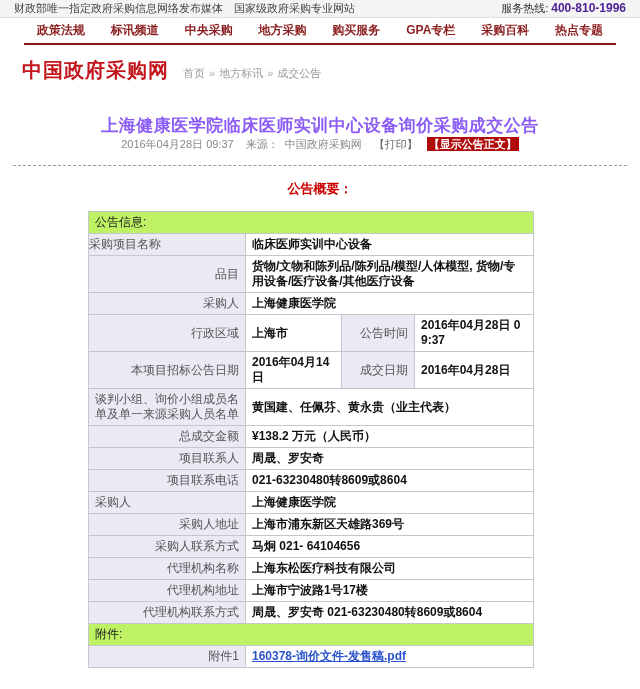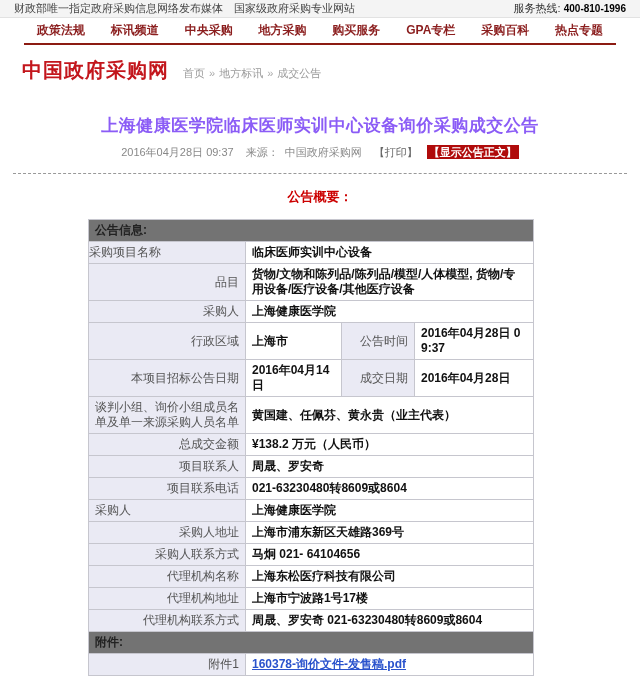--- a/index.html
+++ b/index.html
@@ -20,21 +20,21 @@
     font-family:"Liberation Sans","DejaVu Sans",sans-serif;
     color:#222;position:relative;
   }
   
   .topbar{
     height:18px;background:#f4f4f4;border-bottom:1px solid #e2e2e2;
     display:flex;align-items:center;justify-content:space-between;
     padding:0 14px;font-size:11px;color:#444;
   }
   .topbar .hotline{color:#333;}
-  .topbar .hotline b{font-size:10px;color:#000000;}
+  .topbar .hotline b{font-size:12px;color:#4c1d95;}
   
   .navwrap{margin:0 24px;border-bottom:2px solid var(--rule_red,#8c1b12);}
   .nav{
     display:flex;justify-content:space-around;align-items:center;
     height:25px;
   }
   .nav a{
     font-size:12px;font-weight:bold;color:var(--nav_red,#8b1e1e);
     text-decoration:none;cursor:pointer;
   }
@@ -46,21 +46,21 @@
   }
   .crumbs{margin-left:14px;font-size:11px;color:#999;}
   .crumbs a{color:#999;text-decoration:none;cursor:pointer;}
   .crumbs .sep{margin:0 4px;color:#aaa;}
   
   .title{
     text-align:center;font-size:17px;font-weight:bold;color:#8b5cf6;
     letter-spacing:0.5px;margin-top:24px;
   }
   .meta{
-    text-align:center;font-size:11px;color:#888;margin-top:8px;
+    text-align:center;font-size:11px;color:#888;margin-top:0;
   }
   .meta span{margin:0 3px;}
   .meta .print{color:#666;cursor:pointer;}
   .meta .badge{
     background:var(--badge_bg,#b00b0b);color:var(--badge_fg,#fff);
     padding:1px 2px;font-weight:bold;cursor:pointer;
   }
   .dotted{border:none;border-top:1px dashed #999;margin:13px 13px 0 13px;}
   .summary-heading{
     text-align:center;font-size:13px;font-weight:bold;
@@ -71,21 +71,21 @@
     border-collapse:collapse;table-layout:fixed;
     width:445px;margin:13px 0 0 88px;
     font-size:12px;line-height:1.25;
     border:1px solid var(--border_outer,#9a9a9a);
   }
   table.sum td{
     border:1px solid var(--border_light,#c6c6ce);
     padding:3px 6px;vertical-align:middle;word-break:break-all;
   }
   td.sec{
-    font-weight:bold;color:#222;background:#737373;padding:7px 8px 6px;
+    font-weight:normal;color:#222;background:#bef264;padding:7px 8px 6px;
   }
   td.lbl{
     background:var(--label_bg,#eaeaf4);color:#555;text-align:right;
   }
   td.lbl.left{text-align:left;}
   td.lbl.leftpad{text-align:left;padding-left:0;}
   td.val{font-weight:bold;color:#111;background:#fff;}
   td.val a{
     color:var(--link_blue,#2952cc);font-weight:bold;
     cursor:pointer;

